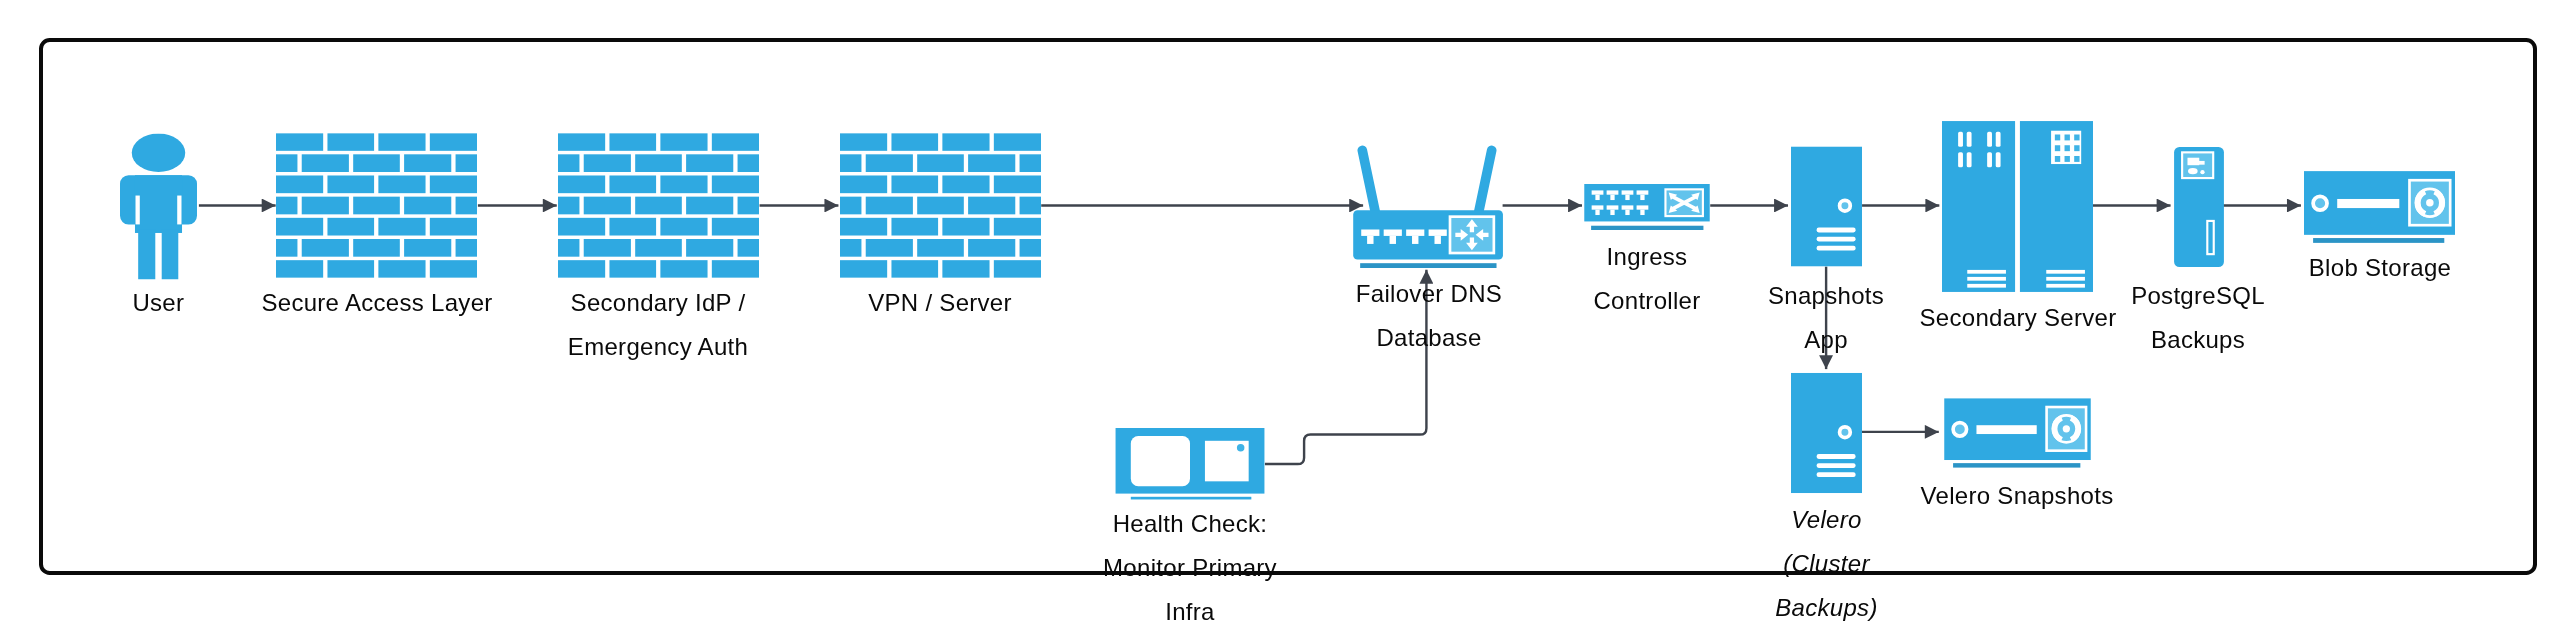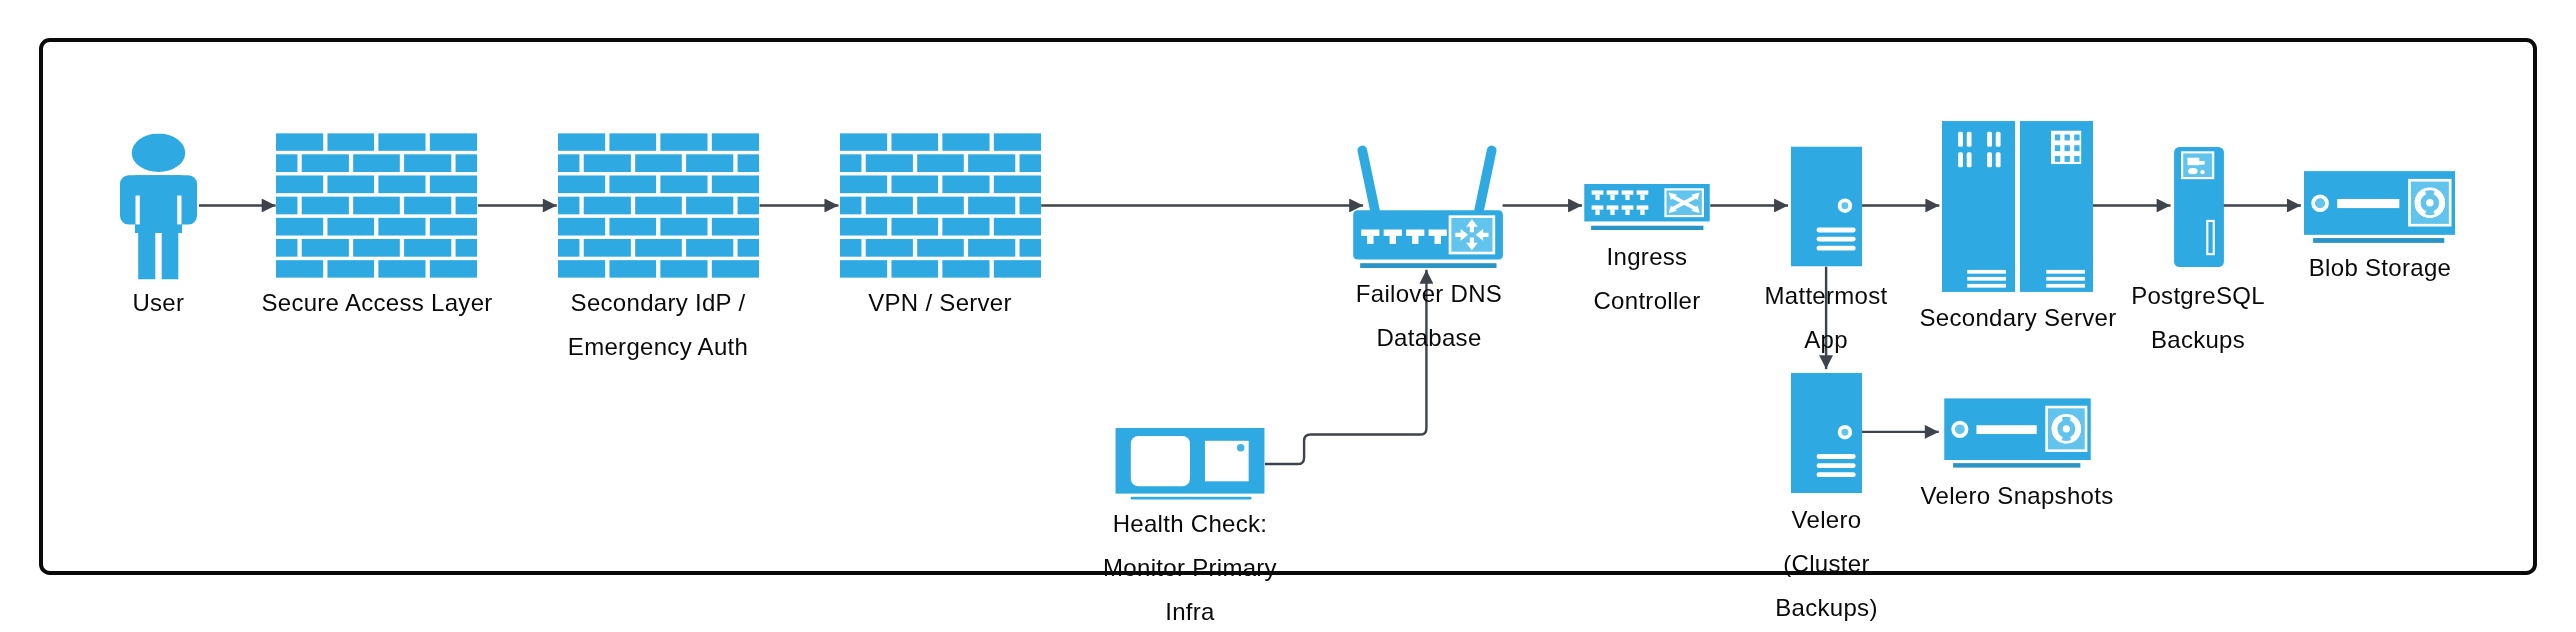--- a/index.html
+++ b/index.html
@@ -15,21 +15,21 @@
   body{width:2576px;height:632px;position:relative;overflow:hidden;
        font-family:"Liberation Sans",sans-serif;color:var(--text);}
   .frame{position:absolute;left:39px;top:38px;width:2490px;height:529px;
          border:4.3px solid var(--frame);border-radius:10.7px;background:transparent;}
   .edges{position:absolute;left:0;top:0;width:2576px;height:632px;pointer-events:none;}
   .edges path{stroke:var(--line);stroke-width:4.5;fill:none;}
   .node{position:absolute;}
   .node svg{display:block;}
   .label{position:absolute;width:322px;text-align:center;font-size:24px;line-height:44px;
           white-space:pre-line;color:var(--text);letter-spacing:0.3px;}
-  .lbl-narrow{width:279px;}
+  .lbl-narrow{width:279px;font-style:italic;}
   .hidden-defs{position:absolute;width:0;height:0;overflow:hidden;}
   .p{fill:var(--primary);} .w{fill:#fff;} .bb{fill:var(--bar);}
 </style>
 </head>
 <body>
 
 <svg class="hidden-defs" aria-hidden="true">
   <defs>
     <symbol id="sym-person" viewBox="0 0 144 273">
       <ellipse class="p" cx="72" cy="36" rx="50" ry="36"></ellipse>
@@ -276,21 +276,21 @@
     </svg>
 </div>
 <div class="label" style="left:1486px;top:235px">Ingress
 Controller</div>
 
 <div class="node" style="left:1791px;top:146px">
   <svg width="71" height="121" viewBox="0 0 133 225">
       <use href="#sym-tower"></use>
     </svg>
 </div>
-<div class="label" style="left:1665px;top:274px">Mattermost
+<div class="label" style="left:1665px;top:274px">Snapshots
 App</div>
 
 <div class="node" style="left:1942px;top:121px">
   <svg width="151" height="171" viewBox="0 0 281 318">
       <use href="#sym-rack"></use>
     </svg>
 </div>
 <div class="label" style="left:1857px;top:296px">Secondary Server</div>
 
 <div class="node" style="left:2174px;top:147px">

